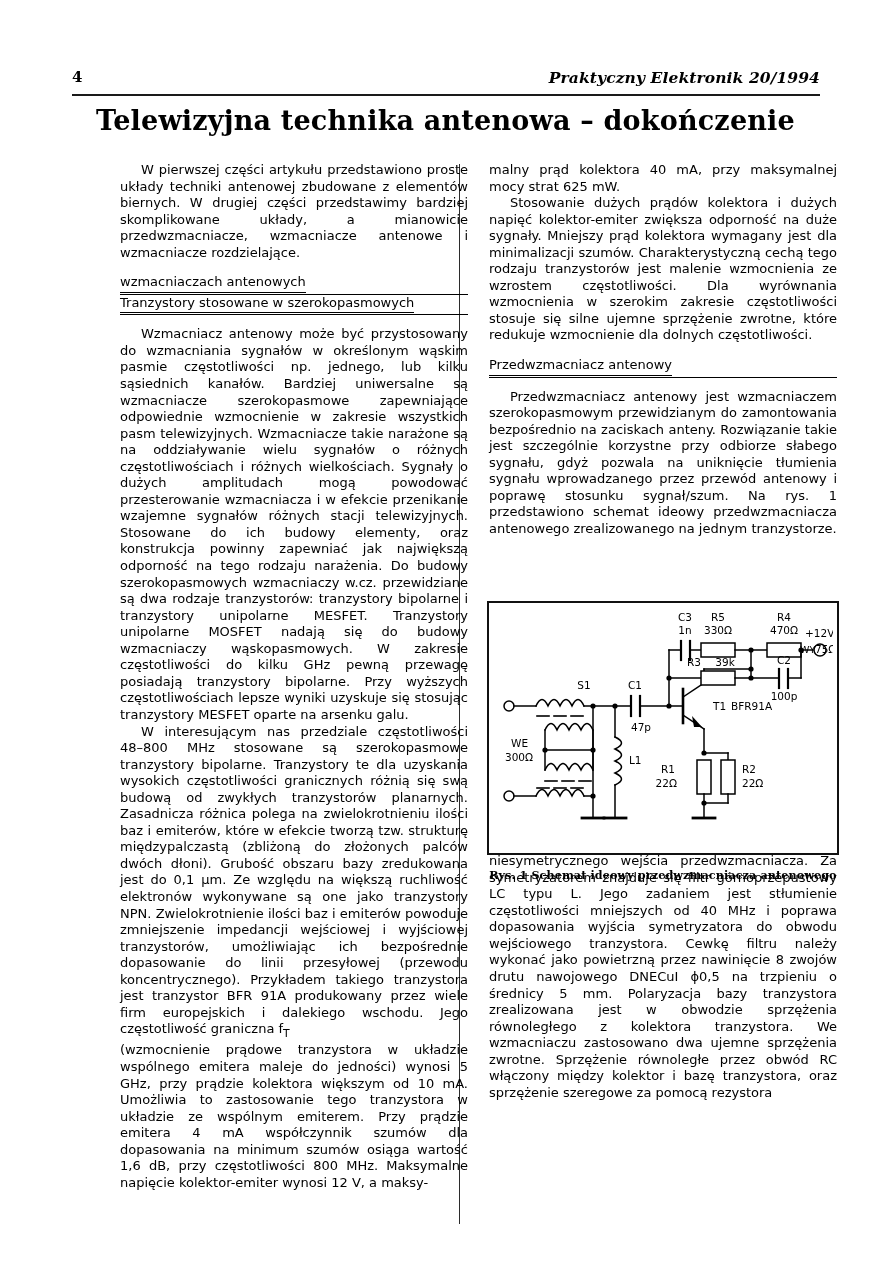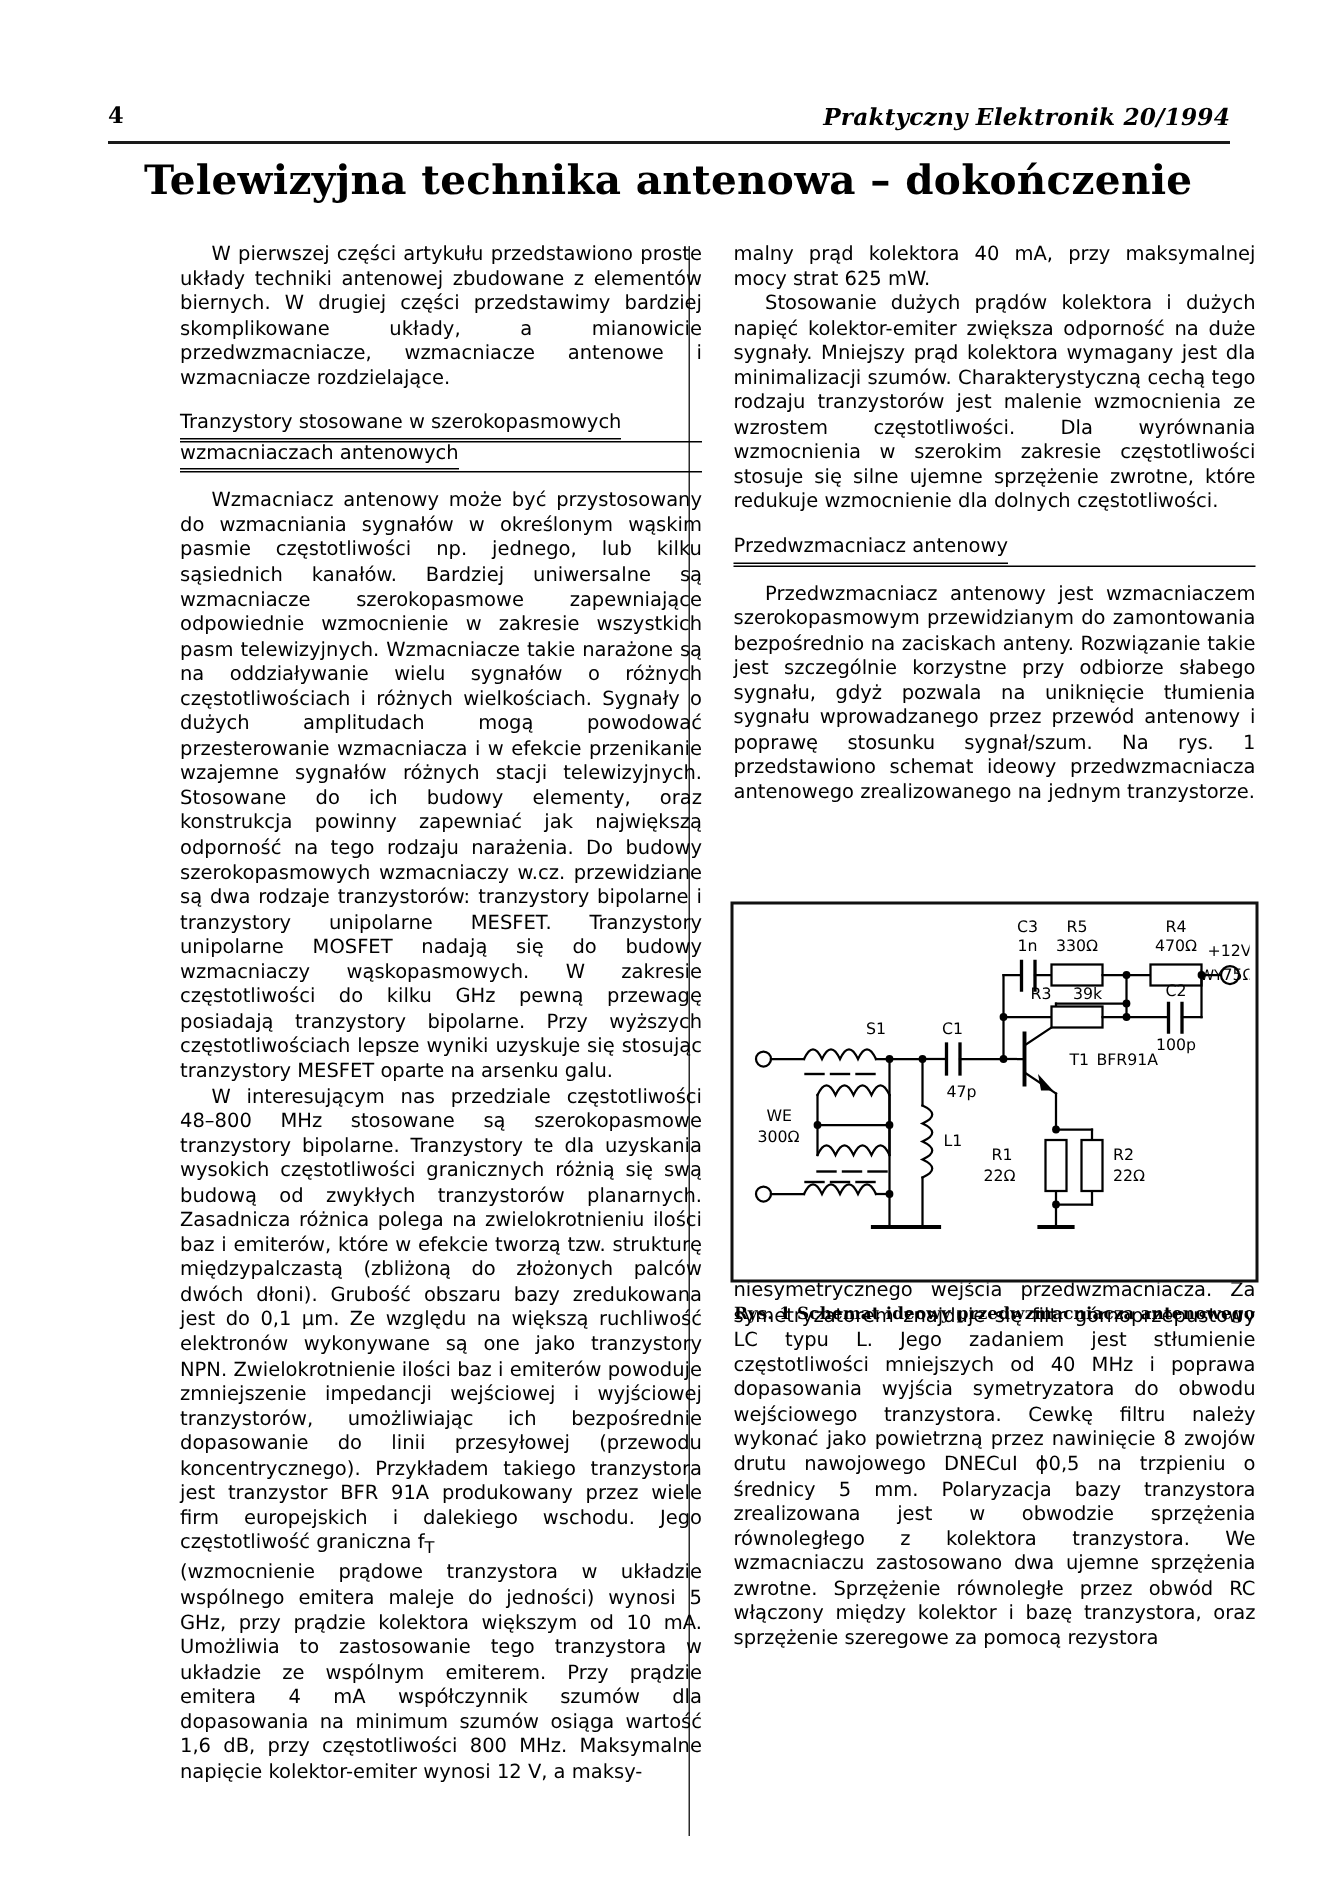--- a/index.html
+++ b/index.html
@@ -56,22 +56,22 @@
     <div class="rule"></div>
   </div>
 
   <div class="title">Telewizyjna technika antenowa – dokończenie</div>
 
   <div class="vrule"></div>
 
   <div class="col left">
     <p>W pierwszej części artykułu przedstawiono proste układy techniki antenowej zbudowane z elementów biernych. W drugiej części przedstawimy bardziej skomplikowane układy, a mianowicie przedwzmacniacze, wzmacniacze antenowe i wzmacniacze rozdzielające.</p>
     <div class="subhead">
+      <span class="ln"><span>wzmacniaczach antenowych</span></span>
       <span class="ln"><span>Tranzystory stosowane w szerokopasmowych</span></span>
-      <span class="ln"><span>wzmacniaczach antenowych</span></span>
     </div>
     <p>Wzmacniacz antenowy może być przystosowany do wzmacniania sygnałów w określonym wąskim pasmie częstotliwości np. jednego, lub kilku sąsiednich kanałów. Bardziej uniwersalne są wzmacniacze szerokopasmowe zapewniające odpowiednie wzmocnienie w zakresie wszystkich pasm telewizyjnych. Wzmacniacze takie narażone są na oddziaływanie wielu sygnałów o różnych częstotliwościach i różnych wielkościach. Sygnały o dużych amplitudach mogą powodować przesterowanie wzmacniacza i w efekcie przenikanie wzajemne sygnałów różnych stacji telewizyjnych. Stosowane do ich budowy elementy, oraz konstrukcja powinny zapewniać jak największą odporność na tego rodzaju narażenia. Do budowy szerokopasmowych wzmacniaczy w.cz. przewidziane są dwa rodzaje tranzystorów: tranzystory bipolarne i tranzystory unipolarne MESFET. Tranzystory unipolarne MOSFET nadają się do budowy wzmacniaczy wąskopasmowych. W zakresie częstotliwości do kilku GHz pewną przewagę posiadają tranzystory bipolarne. Przy wyższych częstotliwościach lepsze wyniki uzyskuje się stosując tranzystory MESFET oparte na arsenku galu.</p>
     <p><span>W interesującym nas przedziale częstotliwości 48–800 MHz stosowane są szerokopasmowe tranzystory bipolarne. Tranzystory te dla uzyskania wysokich częstotliwości granicznych różnią się swą budową od zwykłych tranzystorów planarnych. Zasadnicza różnica polega na zwielokrotnieniu ilości baz i emiterów, które w efekcie tworzą tzw. strukturę międzypalczastą (zbliżoną do złożonych palców dwóch dłoni). Grubość obszaru bazy zredukowana jest do 0,1 μm. Ze względu na większą ruchliwość elektronów wykonywane są one jako tranzystory NPN. Zwielokrotnienie ilości baz i emiterów powoduje zmniejszenie impedancji wejściowej i wyjściowej tranzystorów, umożliwiając ich bezpośrednie dopasowanie do linii przesyłowej (przewodu koncentrycznego). Przykładem takiego tranzystora jest tranzystor BFR 91A produkowany przez wiele firm europejskich i dalekiego wschodu. Jego częstotliwość graniczna f</span><sub>T</sub></p>
     <p class="noind">(wzmocnienie prądowe tranzystora w układzie wspólnego emitera maleje do jedności) wynosi 5 GHz, przy prądzie kolektora większym od 10 mA. Umożliwia to zastosowanie tego tranzystora w układzie ze wspólnym emiterem. Przy prądzie emitera 4 mA współczynnik szumów dla dopasowania na minimum szumów osiąga wartość 1,6 dB, przy częstotliwości 800 MHz. Maksymalne napięcie kolektor-emiter wynosi 12 V, a maksy-</p>
   </div>
 
   <div class="col right">
     <p class="noind">malny prąd kolektora 40 mA, przy maksymalnej mocy strat 625 mW.</p>
     <p>Stosowanie dużych prądów kolektora i dużych napięć kolektor-emiter zwiększa odporność na duże sygnały. Mniejszy prąd kolektora wymagany jest dla minimalizacji szumów. Charakterystyczną cechą tego rodzaju tranzystorów jest malenie wzmocnienia ze wzrostem częstotliwości. Dla wyrównania wzmocnienia w szerokim zakresie częstotliwości stosuje się silne ujemne sprzężenie zwrotne, które redukuje wzmocnienie dla dolnych częstotliwości.</p>
     <div class="subhead">

